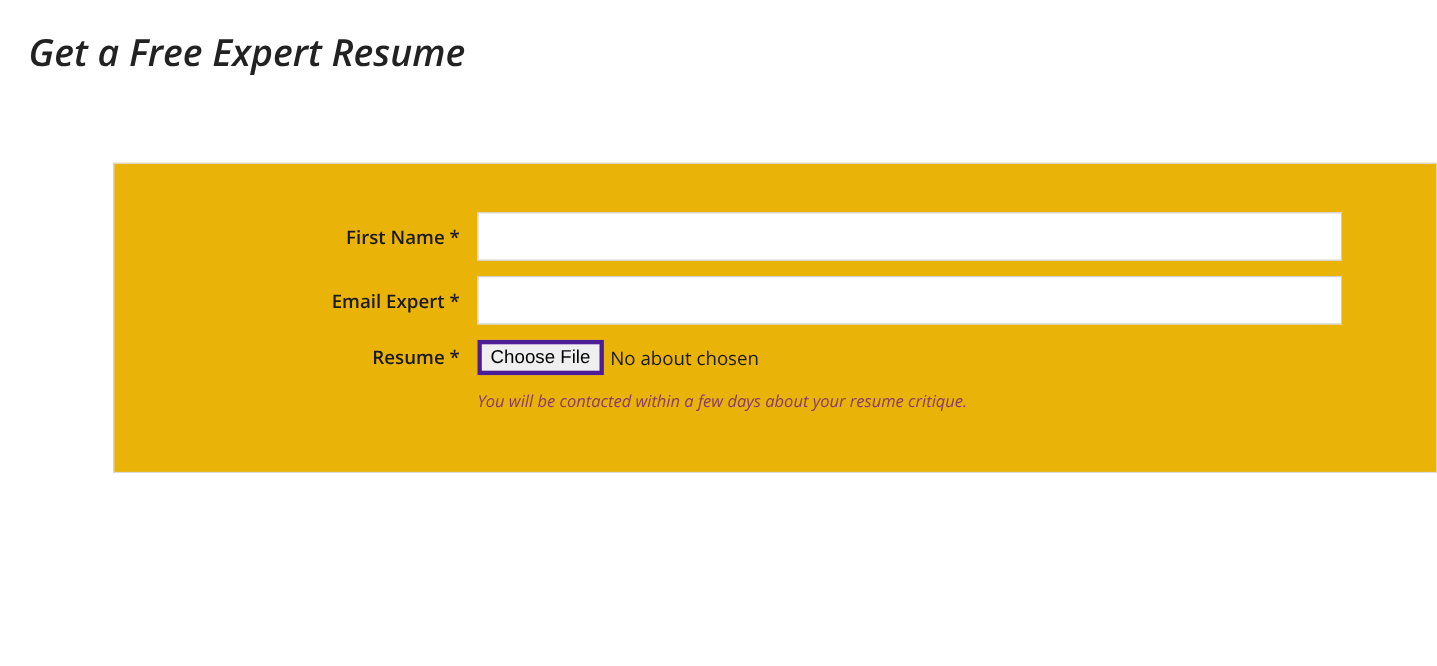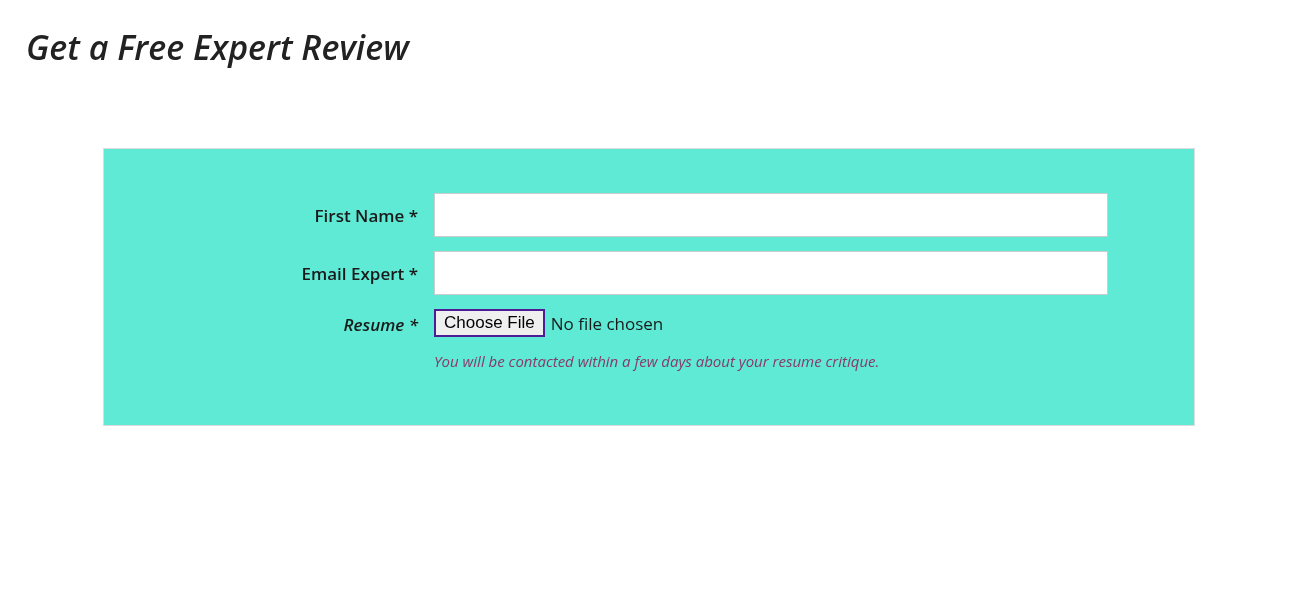--- a/index.html
+++ b/index.html
@@ -15,23 +15,23 @@
     }
     .page-title {
       font-style: italic;
       font-weight: 600;
       font-size: 34px;
       color: #222;
       margin: 24px 0 0 26px;
     }
     .form-container {
       margin: 78px 0 0 103px;
-      width: 1092px;
+      width: 1204px;
       border: 1px solid #ddd;
-      background: #5eead4;
+      background: #eab308;
       padding: 44px 86px 54px 20px;
     }
     .form-row {
       display: flex;
       align-items: center;
       margin-bottom: 14px;
     }
     .form-label {
       width: 310px;
       text-align: right;
@@ -44,31 +44,30 @@
       flex: 1;
       height: 44px;
       border: 1px solid #ccc;
       background: #fff;
       font-size: 16px;
       padding: 0 10px;
     }
     .file-row .form-label {
       align-self: flex-start;
       padding-top: 4px;
-      font-style: italic;
     }
     .file-wrap {
       display: flex;
       align-items: center;
     }
     .choose-file-btn {
       font-family: Arial, sans-serif;
       font-size: 17px;
       background: #efefef;
-      border: 2px solid #4c1d95;
+      border: 4px solid #4c1d95;
       padding: 2px 8px;
       color: #000;
       cursor: pointer;
     }
     .file-status {
       margin-left: 6px;
       font-size: 17px;
       color: #1a1a1a;
     }
     .hint-row {
@@ -93,40 +92,40 @@
       font-size: 17px;
       font-weight: 600;
       padding: 11px 26px;
       border-radius: 24px;
       cursor: pointer;
     }
   </style>
 </head>
 <body>
 
-<h1 class="page-title">Get a Free Expert Review</h1>
+<h1 class="page-title">Get a Free Expert Resume</h1>
 
 <div class="form-container">
 
   <div class="form-row">
     <label class="form-label">First Name *</label>
     <input type="text" class="text-input" value="" style="">
   </div>
 
 
   <div class="form-row">
     <label class="form-label">Email Expert *</label>
     <input type="text" class="text-input" value="" style="">
   </div>
 
   <div class="form-row file-row">
     <label class="form-label">Resume *</label>
     <div class="file-wrap">
       <button type="button" class="choose-file-btn">Choose File</button>
-      <span class="file-status">No file chosen</span>
+      <span class="file-status">No about chosen</span>
     </div>
   </div>
 
   <div class="hint-row">
     <div class="hint-spacer"></div>
     <div class="hint-text">You will be contacted within a few days about your resume critique.</div>
   </div>
 
 
 </div>

